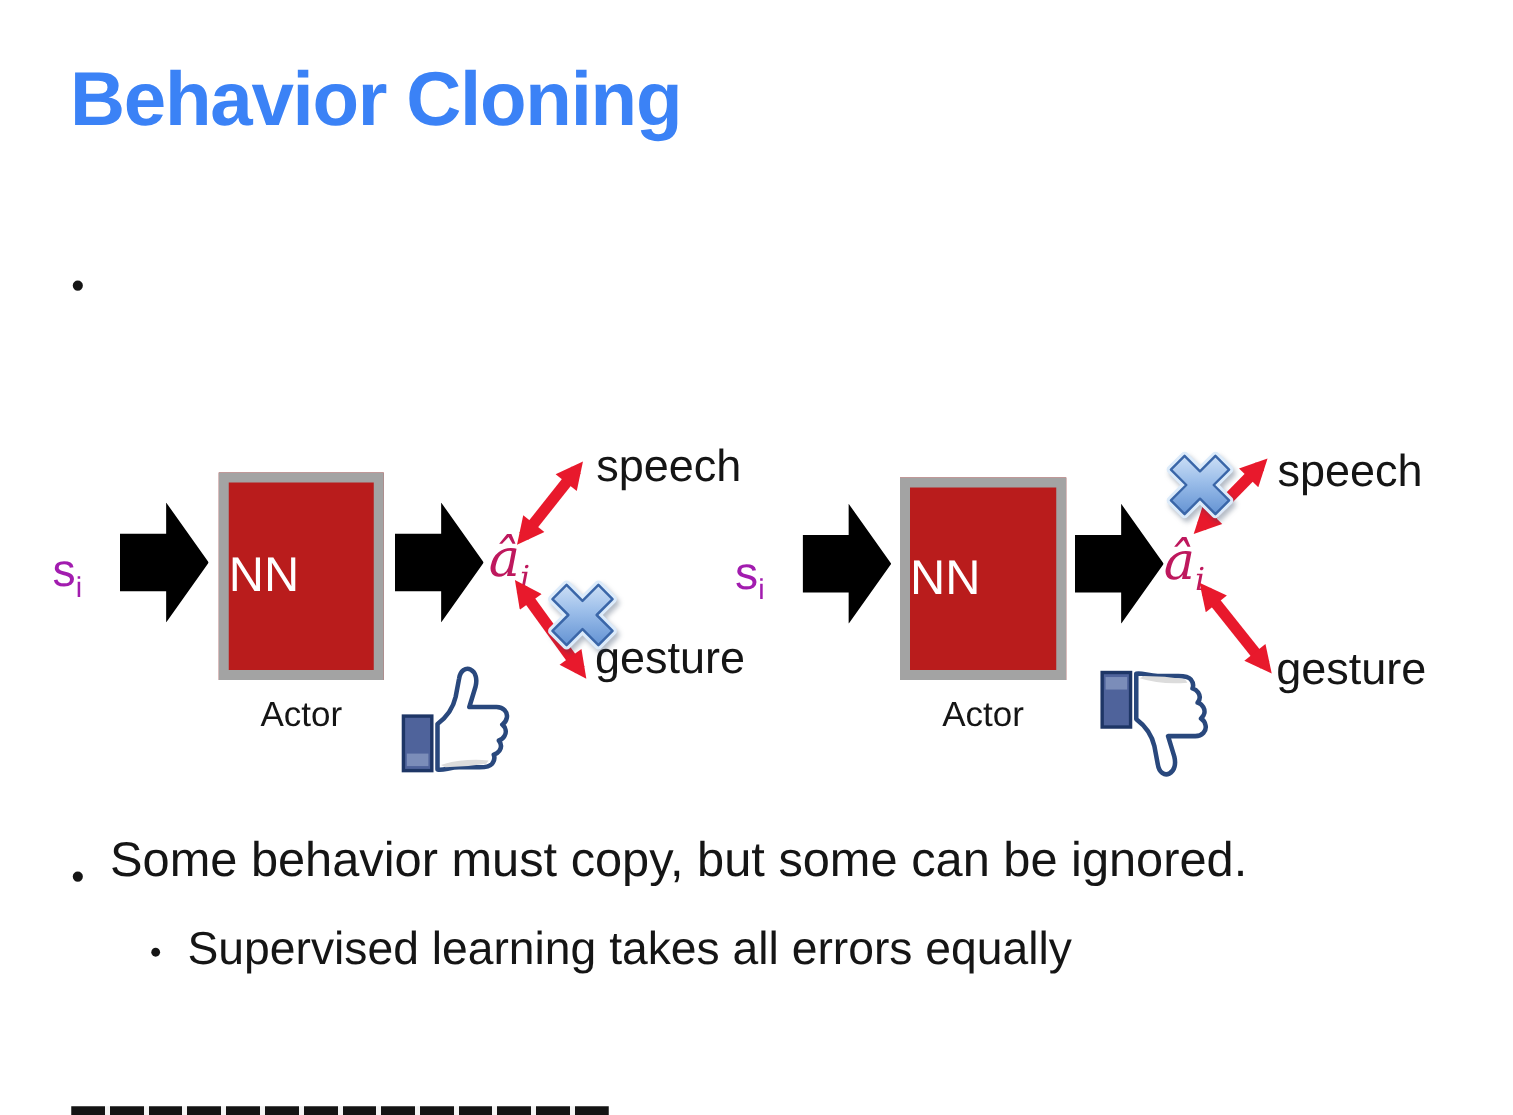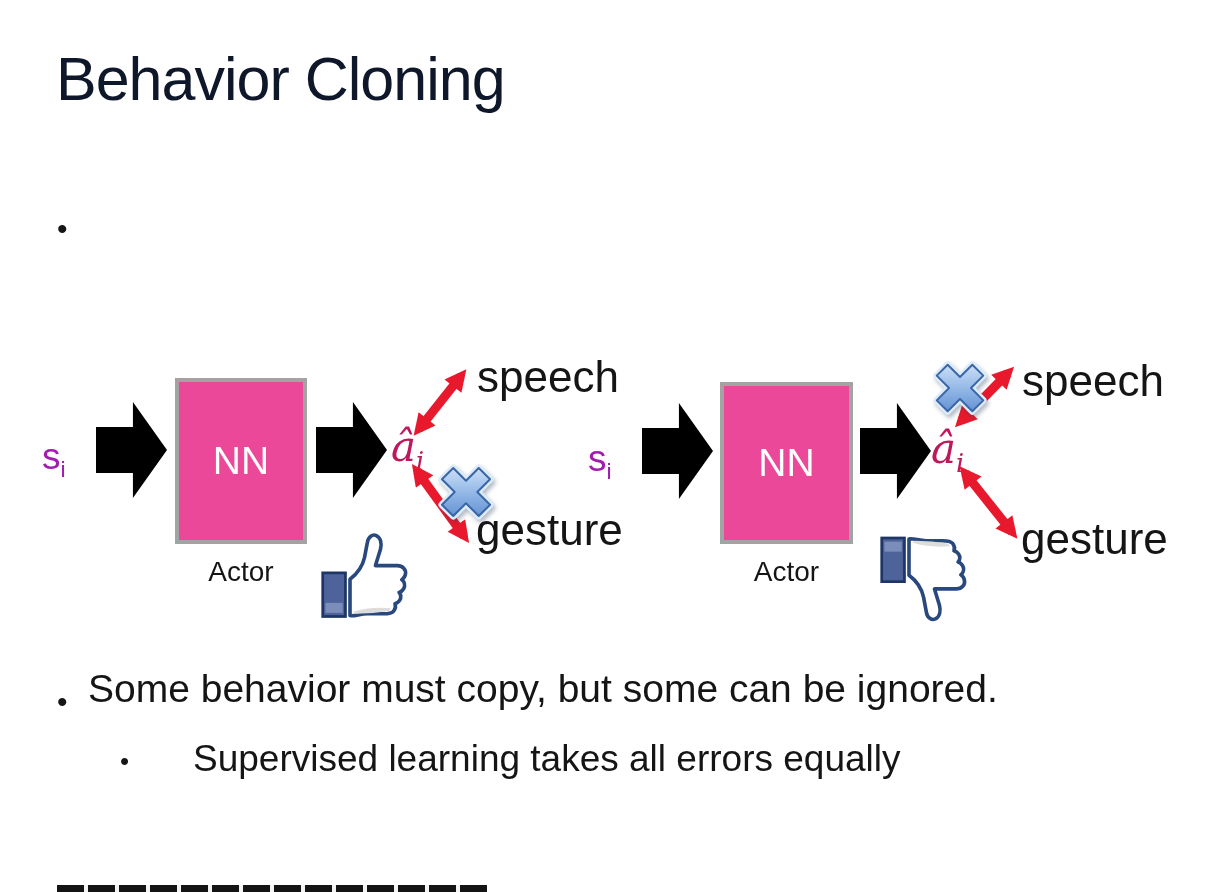--- a/index.html
+++ b/index.html
@@ -2,41 +2,41 @@
 <html><head>
 <meta charset="utf-8">
 <style>
   html,body{margin:0;padding:0;background:#ffffff;}
   #slide{
     position:relative;width:1210px;height:892px;background:#ffffff;
     font-family:"Liberation Sans",sans-serif;color:#111;overflow:hidden;
   }
   .abs{position:absolute;}
   #title{
-    left:56px;top:44px;font-size:61px;font-weight:400;letter-spacing:-1px;color:#0f172a;
+    left:56px;top:44px;font-size:61px;font-weight:700;letter-spacing:-1px;color:#3b82f6;
   }
   .bullet-marker{font-size:30px;color:#151515;}
   .bullet-text{font-size:39px;line-height:55px;color:#151515;}
   .sub-marker{font-size:26px;color:#151515;}
   .sub-text{font-size:37px;color:#151515;}
   .state-label{font-size:37px;color:#a21caf;}
   .state-label sub{font-size:0.62em;}
   .block-arrow{
     background:#000;
     clip-path:polygon(0% 26%,52% 26%,52% 0%,100% 50%,52% 100%,52% 74%,0% 74%);
   }
   .nn-box{
-    background:#ec4899;border:4px solid #a3a3a3;box-sizing:border-box;
-    display:flex;align-items:center;justify-content:center;
+    background:#b91c1c;border:8px solid #a3a3a3;box-sizing:border-box;
+    display:flex;align-items:center;justify-content:flex-start;
   }
   .nn-label{color:#ffffff;font-size:39px;}
   .actor-caption{font-size:28px;color:#151515;text-align:center;}
   .math-label{font-family:"DejaVu Serif","Liberation Serif",serif;font-style:italic;font-size:42px;color:#be185d;}
   .math-label sub{font-size:0.6em;}
-  .action-label{font-size:44px;color:#151515;}
+  .action-label{font-size:36px;color:#151515;}
   #arrow-overlay{left:0;top:0;pointer-events:none;}
   .cross-svg{filter:drop-shadow(2px 3px 2px rgba(40,60,90,0.35));}
   #cropped-strip{
     left:57px;top:885px;width:430px;height:7px;
     background:repeating-linear-gradient(90deg,#141414 0 27px,#f4f4f4 27px 31px);
   }
 </style>
 </head>
 <body>
 
@@ -133,17 +133,17 @@
       <rect x="6" y="79" width="19" height="11" fill="#8ea0c6" opacity="0.7"></rect>
       <path d="M33 93 L33 53 C41 47 47 38 49 29 L52 13 C53 6 58 3 62 5 C67 7.5 68 14 66.5 20 L61 38 L85 38 C91 38 95 42.5 94 47.5 C93.2 51.5 90 53.5 90 53.5 C93 56 94 60 92 63.5 C90.3 66.5 87 67.5 87 67.5 C89 70 89.5 73.5 87.5 76.5 C85.8 79 82.5 80 82.5 80 C83.5 82.5 83 85.5 81 88 C79 90.5 75 91 70 91 L52 91 C44 91 38 94 33 93 Z" fill="#ffffff" stroke="#29487d" stroke-width="4" stroke-linejoin="round"></path>
       <path d="M36 89 Q55 83 78 85 L76 88 Q58 91 40 91 Z" fill="#dcdcdc"></path>
     </g>
   </svg>
 
   <div class="abs bullet-marker" style="left:57px;top:685px;">•</div>
   <div class="abs bullet-text" style="left:88px;top:661px;">Some behavior must copy, but some can be ignored.</div>
 
   <div class="abs sub-marker" style="left:120px;top:746px;">•</div>
-  <div class="abs sub-text" style="left:150px;top:738px;margin-left:43px;">Supervised learning takes all errors equally</div>
+  <div class="abs sub-text" style="left:150px;top:738px;">Supervised learning takes all errors equally</div>
 
   <div id="cropped-strip" class="abs"></div>
 
 </div>
 
 </body></html>

